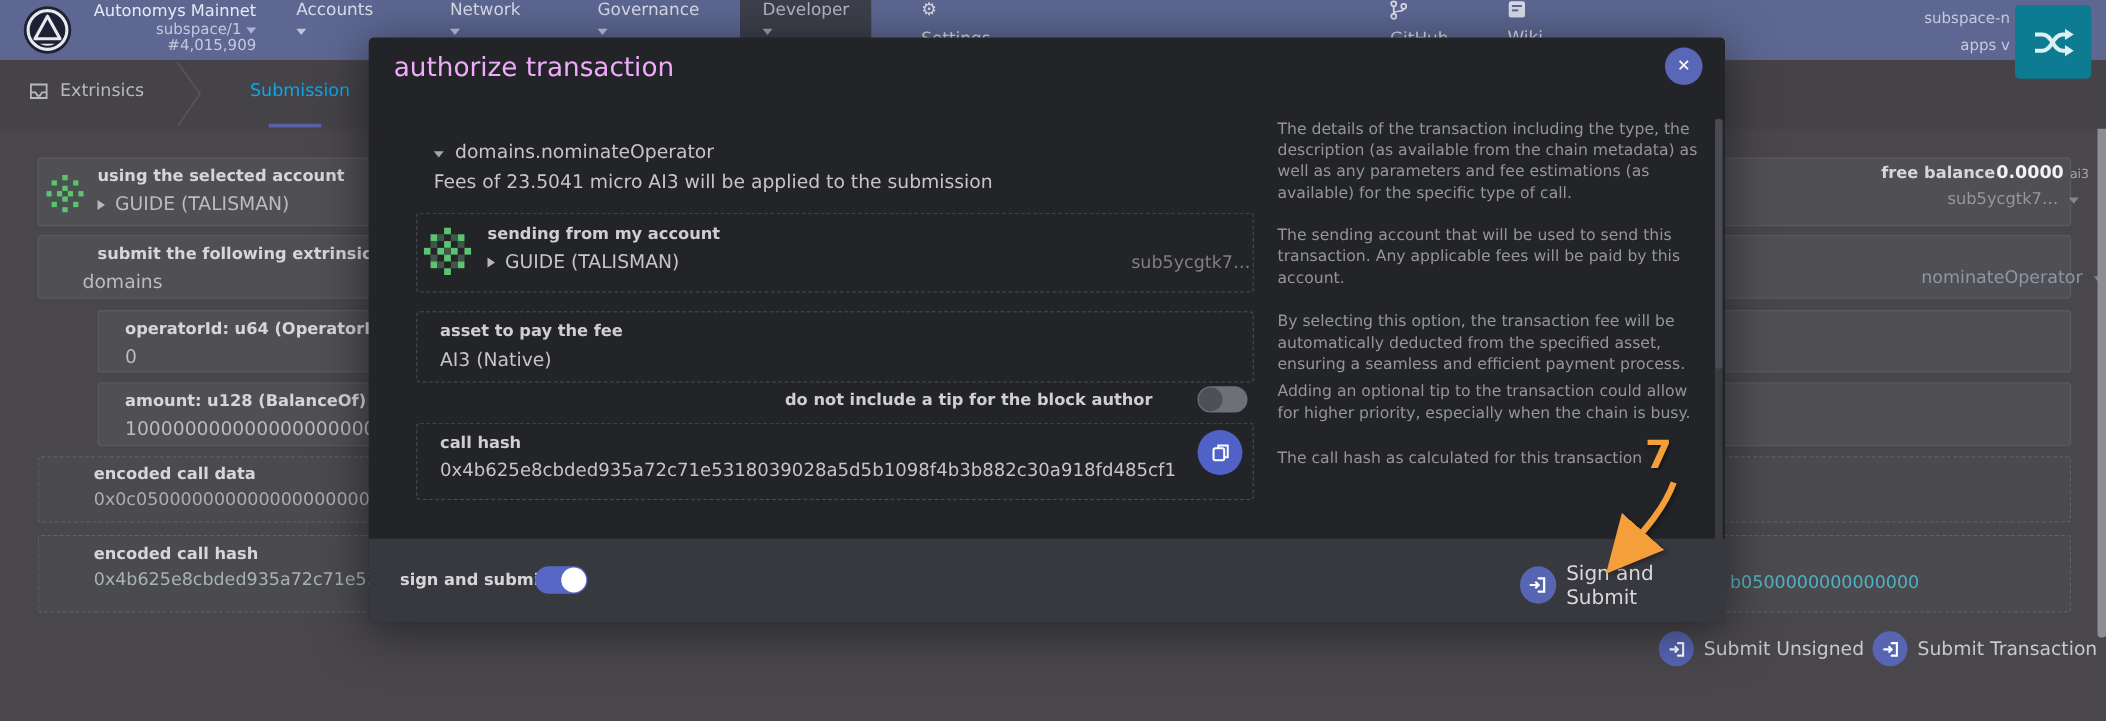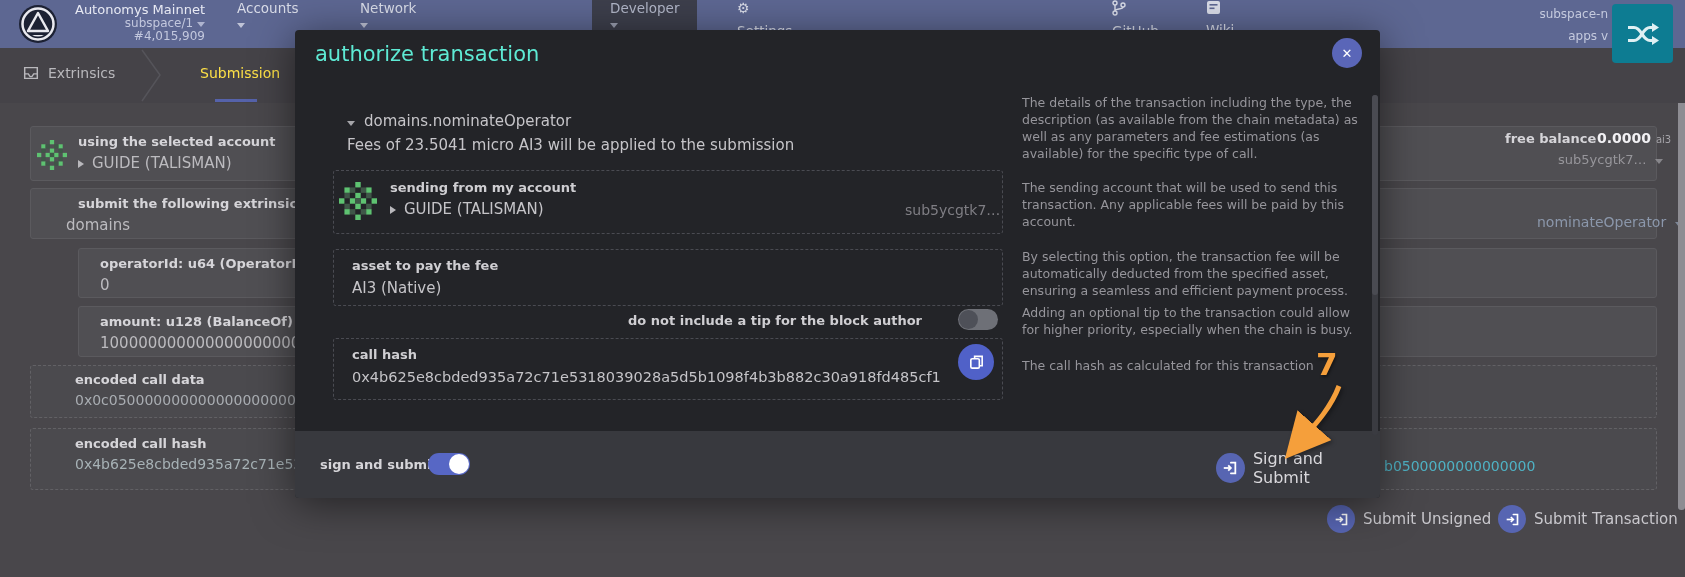--- a/index.html
+++ b/index.html
@@ -15,38 +15,38 @@
   .net-chain,.net-block { font-size:12px; color:#c3c8de; }
   .menu-item { top:0; height:48px; display:flex; align-items:flex-start; gap:7px; color:#d9dce8; font-size:13.5px; cursor:pointer;flex-direction:column; }
   .menu-item.active { background:#3d3f4c; padding:0 18px; color:#b2b7c9; }
   .caret-d { display:inline-block; width:0; height:0; border-left:4px solid transparent; border-right:4px solid transparent; border-top:5px solid currentColor; opacity:.8; }
   .corner-text { text-align:right; font-size:12px; color:#c5cade; line-height:1.1; }
   .teal-btn { left:1612px; top:4px; width:61px; height:59px; background:#0d7c92; border-radius:4px; display:flex; align-items:center; justify-content:center; z-index:6; }
 
   
   .tabbar { left:0; top:48px; width:1685px; height:55px; background:#454348; z-index:2; }
   .tab-label { font-size:14px; color:#b9b8bc; }
-  .tab-active { color:#fde047; }
+  .tab-active { color:#0ea5e9; }
   .tab-underline { left:215px; top:51px; width:42px; height:3px; background:#5562aa; }
 
   
   .card { background:#504f53; border:1px solid #5b5a5e; border-radius:3px; }
   .card-dashed { background:#4b4a4e; border:1px dashed #626165; border-radius:3px; }
   .lbl { font-weight:bold; font-size:13px; color:#d6d5d9; }
   .val { font-size:15px; color:#bcbbbf; }
   .hashval { font-size:14px; color:#a9adb2; white-space:nowrap; }
   .tri-r { display:inline-block; width:0; height:0; border-top:4.5px solid transparent; border-bottom:4.5px solid transparent; border-left:6px solid #b9b8bc; margin-right:8px; }
 
   .circle-btn { border-radius:50%; background:#5765b2; display:flex; align-items:center; justify-content:center; }
   .action-row { display:flex; align-items:center; gap:8px; cursor:pointer; }
   .action-label { font-size:15px; color:#c9c8cd; }
 
   
   .modal { left:295px; top:30px; width:1085px; height:468px; background:#232428; border-radius:4px; box-shadow:0 6px 40px rgba(0,0,0,.5); z-index:4; }
-  .modal-title { left:20px; top:12px; font-size:21px; color:#5eead4; }
+  .modal-title { left:20px; top:12px; font-size:21px; color:#f0abfc; }
   .modal-close { left:1037px; top:8px; width:30px; height:30px; background:#5a66b8; color:#fff; font-size:13px; cursor:pointer; }
   .m-lbl { font-weight:bold; font-size:13px; color:#cfced2; }
   .m-val { font-size:15px; color:#c5c4c8; }
   .m-box { border:1px dashed #4a4b52; border-radius:3px; position:absolute; left:38px; width:670px; }
   .m-desc { position:absolute; left:727px; width:345px; font-size:12.5px; line-height:1.35; color:#96959b; }
   .addr { font-size:14px; color:#7f7e84; }
 
   .toggle { border-radius:12px; position:absolute; cursor:pointer; }
   .toggle-off { width:40px; height:21px; background:#6e7077; }
   .toggle-off .knob { position:absolute; left:1px; top:1px; width:19px; height:19px; border-radius:50%; background:#4e5058; }
@@ -170,20 +170,24 @@
     <div class="net-block">#4,015,909</div>
   </div>
   <div class="abs menu-item" style="left:237px">
       <span>Accounts</span>
       <span class="caret-d"></span>
     </div>
   <div class="abs menu-item" style="left:360px">
       <span>Network</span>
       <span class="caret-d"></span>
     </div>
+  <div class="abs menu-item" style="left:478px">
+      <span>Governance</span>
+      <span class="caret-d"></span>
+    </div>
   <div class="abs menu-item active" style="left:592px">
       <span>Developer</span>
       <span class="caret-d"></span>
     </div>
   <div class="abs menu-item" style="left:737px">
       <span style="font-size:14px">⚙</span>
       <span>Settings</span>
     </div>
 
   <div class="abs menu-item" style="left:1112px">

